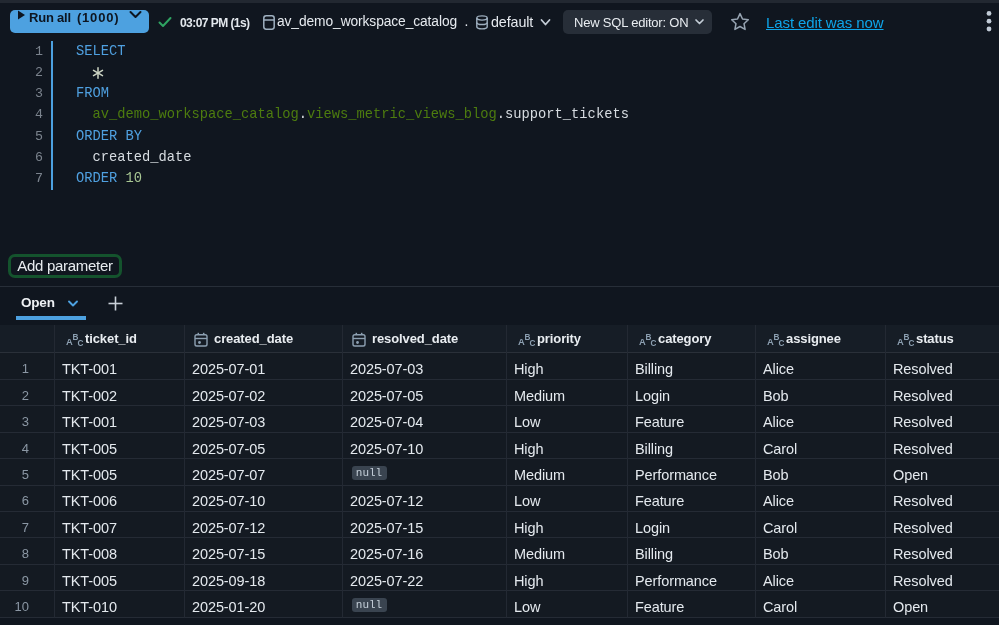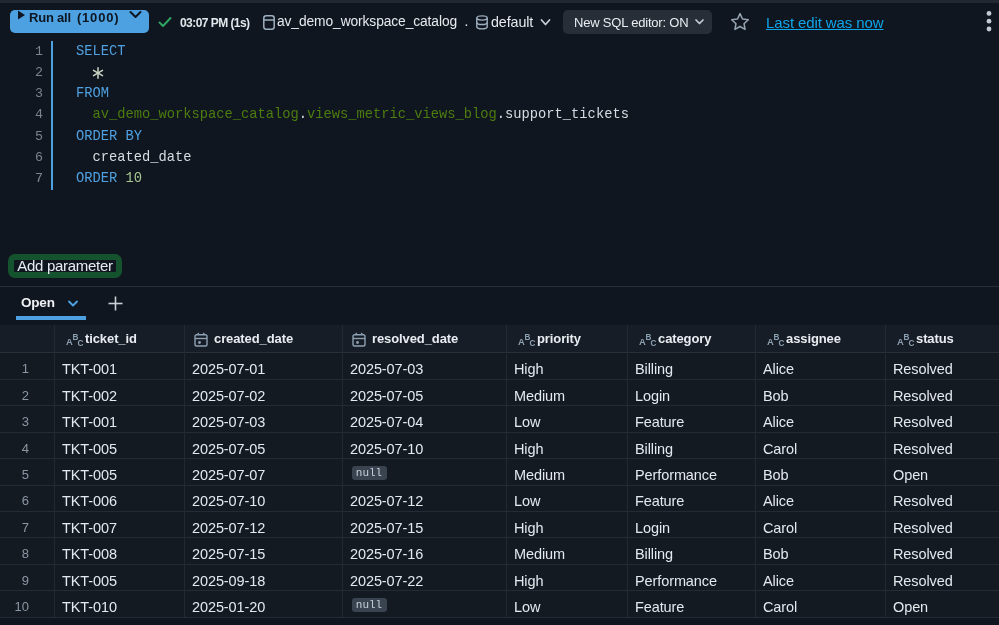--- a/index.html
+++ b/index.html
@@ -13,21 +13,21 @@
 #def  { left:491px; top:14px; font-size:14.3px; font-weight:500; letter-spacing:-0.1px;}
 #pill { left:563px; top:10px; width:149px; height:24px; background:#272e38; border-radius:5px;
         display:flex; align-items:center; padding-left:11px; color:#e9edf1; font-size:13px; letter-spacing:-0.2px;}
 #lastedit { left:766px; top:14px; color:#0ea5e9; font-size:15px; text-decoration:underline; letter-spacing:-0.1px;}
 #gutter { left:0; top:40.5px; width:43px; text-align:right; white-space:pre;
           font-family:"Liberation Mono", monospace; font-size:13.3px; line-height:21.33px; color:#7b838d; }
 #caretline { left:51px; top:41px; width:2px; height:149px; background:#4da1e0; }
 #code { left:76px; top:40.5px; font-family:"Liberation Mono", monospace; font-size:13.75px;
         line-height:21.33px; color:#d7dce1; white-space:pre; }
 .kw { color:#4fa0e0; } .tan { color:#4d7c0f; } .num { color:#a8c793; }
-#addparam { left:8px; top:254px; width:114px; height:23.5px; border:6px solid #14532d; border-radius:7px;
+#addparam { left:8px; top:254px; width:114px; height:23.5px; border:3px solid #14532d; border-radius:7px;
             color:#e8ecf0; font-size:15px; letter-spacing:-0.3px; display:flex; align-items:center; justify-content:center; }
 #divider { left:0; top:286px; width:999px; height:1px; background:#272e38; }
 #tabname { left:21px; top:295px; color:#eef1f4; font-size:13.5px; font-weight:bold; letter-spacing:-0.2px;}
 #tabline { left:16px; top:316.3px; width:70px; height:3.4px; background:#4da1e0; }
 .hdr { font-weight:bold; font-size:13px; color:#e9edf1; letter-spacing:-0.1px; }
 .cell { font-size:14.5px; color:#e4e9ee; letter-spacing:-0.1px; white-space:nowrap; }
 .rn { font-size:13px; color:#8b97a4; text-align:right; }
 .vline { width:1px; background:#232933; }
 .hline { height:1px; background:#252b35; }
 .nullpill { background:#3a4450; border-radius:3px; color:#c6d0da;

